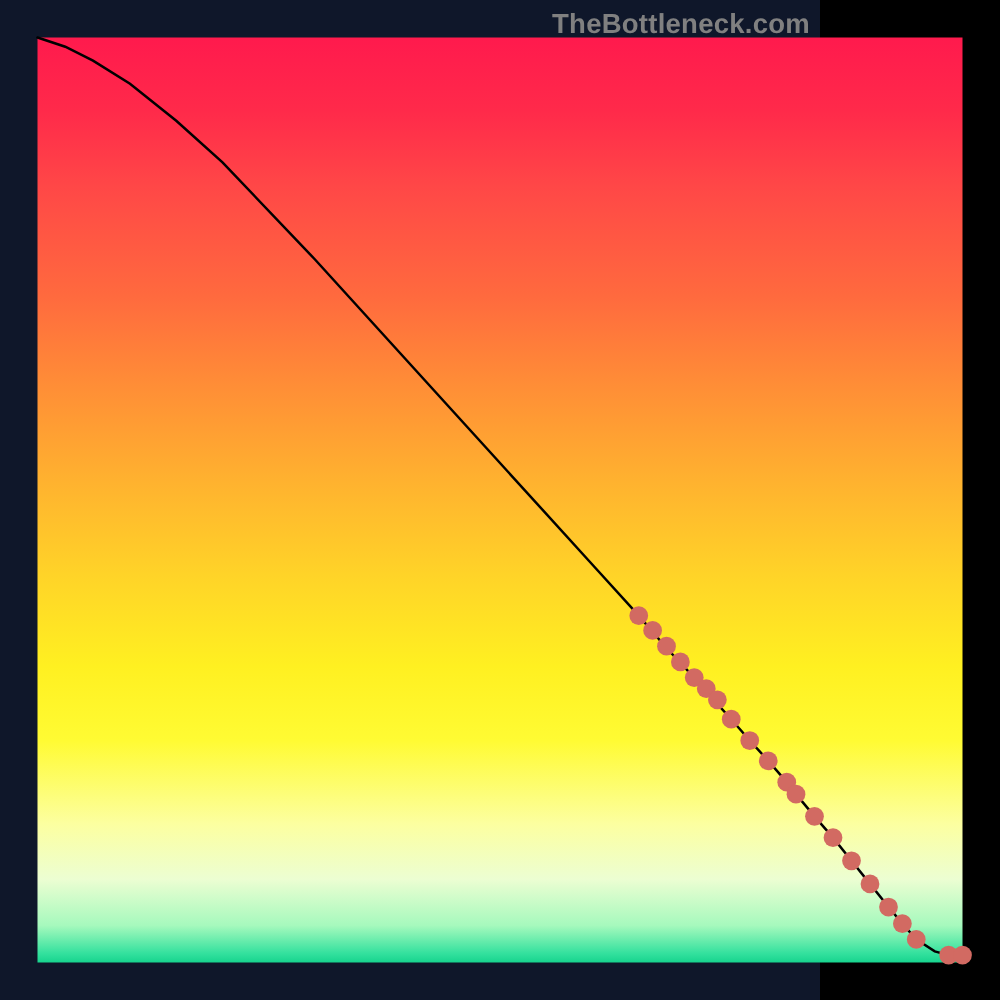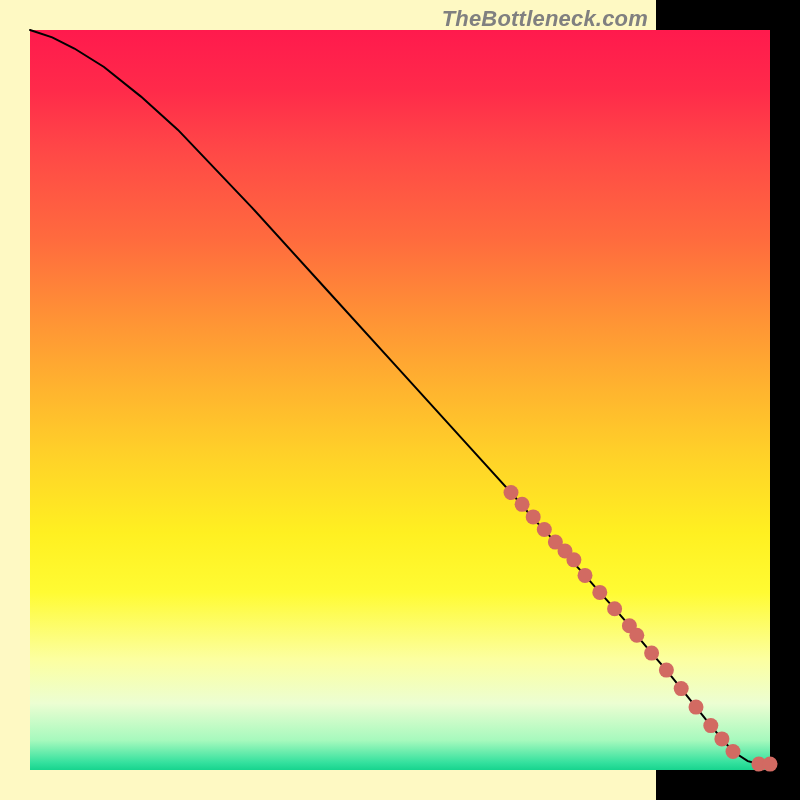--- a/index.html
+++ b/index.html
@@ -8,22 +8,21 @@
     width: 800px;
     height: 800px;
     background: #000;
     overflow: hidden;
     font-family: Arial, Helvetica, sans-serif;
   }
   .stage {
     position: relative;
     width: 656px;
     height: 800px;
-    background: #fef9c3;
-    font-style: italic;
+    background: #0f172a;
   }
   .plot {
     position: absolute;
     left: 30px;
     top: 30px;
     width: 740px;
     height: 740px;
   }
   .gradient {
     position: absolute;

